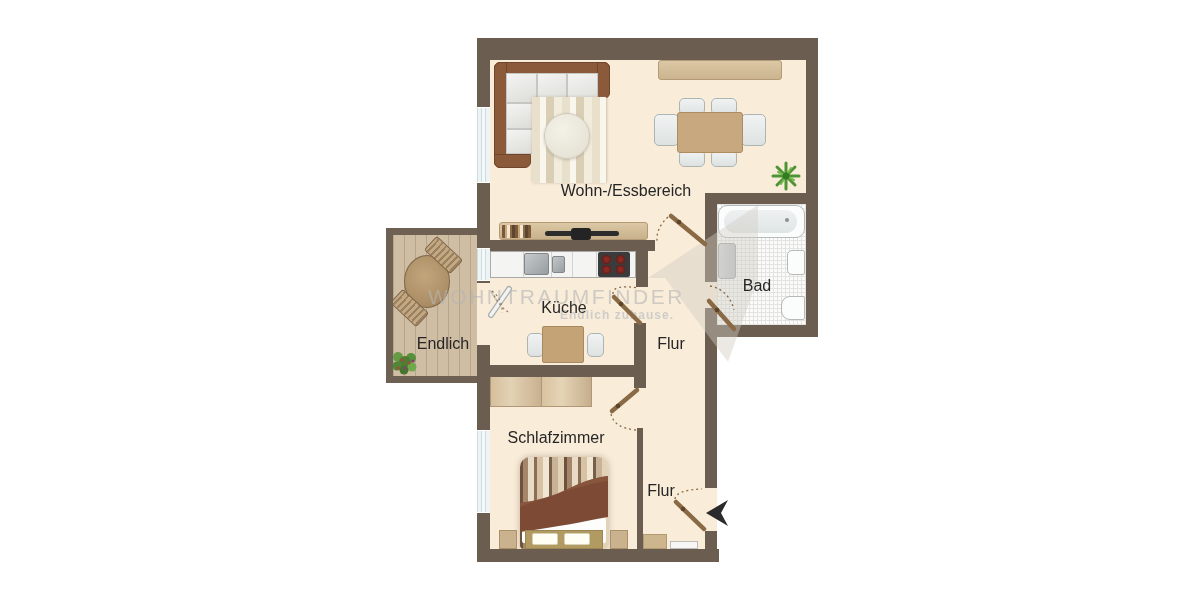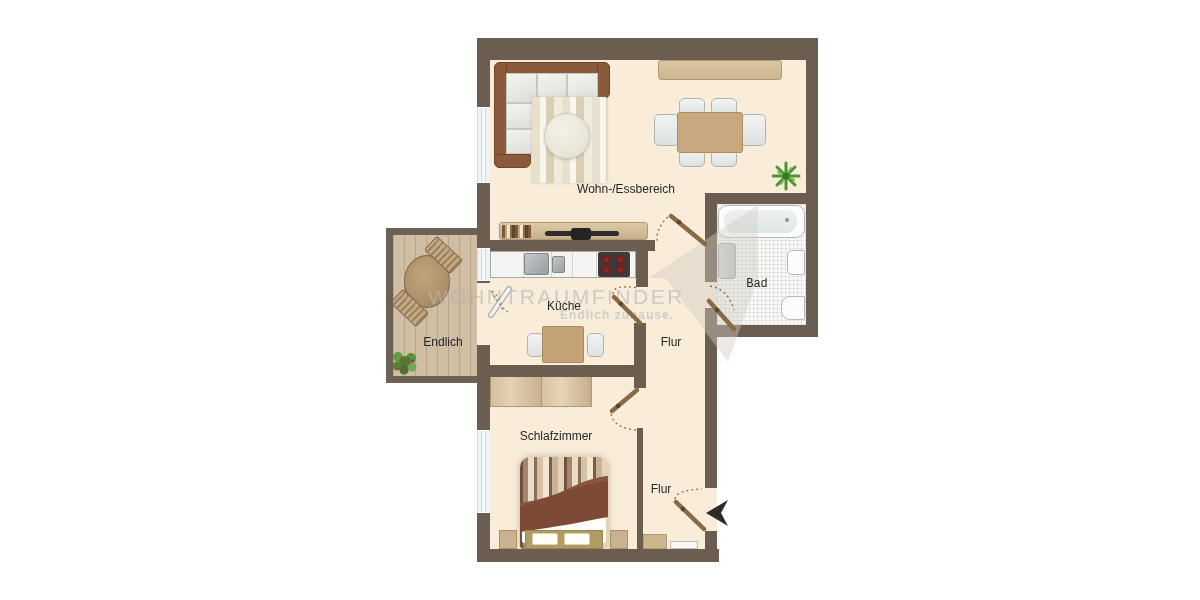--- a/index.html
+++ b/index.html
@@ -23,21 +23,21 @@
   .balcony-floor{background-color:var(--balcony);background-image:repeating-linear-gradient(90deg,#b7a589 0 1px,transparent 1px 11px);}
   .sofa-frame{background:#8b5a3b;border:1px solid #70452c;}
   .cushion{background:linear-gradient(160deg,#f4f4f2,#dcdcd8);border:1px solid #c6c6c2;}
   .rug{background:repeating-linear-gradient(90deg,#e9e0cb 0 8px,#f9f6ed 8px 14px,#dacfb5 14px 22px,#f2ecdd 22px 30px);border-radius:2px;box-shadow:0 0 3px rgba(160,140,110,.4);}
   .round-table{border-radius:50%;background:radial-gradient(circle at 40% 35%,#f4f1e8,#e2ded0);border:1px solid #cfcabb;box-shadow:0 1px 3px rgba(120,110,90,.35);}
   .wood{background:linear-gradient(180deg,#dcc8a6,#cbb48e);border:1px solid #b49a74;border-radius:3px;}
   .chair{background:linear-gradient(180deg,#f1f3f3,#dde2e1);border:1px solid #adb5b4;border-radius:5px;}
   .fixture{background:#fbfcfc;border:1.5px solid #b5b9b9;border-radius:5px;}
   .bed{background:repeating-linear-gradient(90deg,#6e523e 0 3px,#a5866a 3px 8px,#e8dcc6 8px 14px,#8a6e55 14px 17px,#d7c2a6 17px 23px,#f0e6d2 23px 29px,#77604b 29px 32px,#c9b295 32px 38px,#e2d2b8 38px 44px);
        border-radius:10px 10px 4px 4px;box-shadow:0 0 6px rgba(140,120,90,.5);}
-  .room-label{position:absolute;transform:translateX(-50%);font-size:12px;color:var(--label);white-space:nowrap;}
+  .room-label{position:absolute;transform:translateX(-50%);font-size:16px;color:var(--label);white-space:nowrap;}
   .wm-brand{position:absolute;font-size:21px;letter-spacing:2.5px;color:#b5b5b5;opacity:.62;font-weight:400;}
   .wm-tag{position:absolute;font-size:12px;letter-spacing:1px;color:#c8c8c8;opacity:.85;text-align:right;font-weight:bold;}
   .burner{position:absolute;width:9px;height:9px;border-radius:50%;background:radial-gradient(circle,#8a2a22 30%,#4a1210 100%);}
   svg{display:block;}
 </style>
 </head>
 <body>
 
 <div class="canvas">
 
@@ -225,19 +225,19 @@
       <circle cx="-3" cy="-2" r="1.6" fill="#a84a3c"></circle>
       <circle cx="4" cy="1" r="1.6" fill="#a84a3c"></circle>
       <circle cx="0" cy="6" r="1.6" fill="#8d3f6f"></circle>
       <circle cx="-7" cy="6" r="1.6" fill="#a84a3c"></circle>
       <circle cx="8" cy="-1" r="1.6" fill="#8d3f6f"></circle>
     </g>
   </svg>
 
   <div class="room-label" style="left:626px;top:182px;">Wohn-/Essbereich</div>
   <div class="room-label" style="left:564px;top:299px;">Küche</div>
-  <div class="room-label" style="left:757px;top:277px;font-family:Liberation Mono, monospace;">Bad</div>
+  <div class="room-label" style="left:757px;top:277px;">Bad</div>
   <div class="room-label" style="left:671px;top:335px;">Flur</div>
   <div class="room-label" style="left:443px;top:335px;">Endlich</div>
   <div class="room-label" style="left:556px;top:429px;">Schlafzimmer</div>
   <div class="room-label" style="left:661px;top:482px;">Flur</div>
 
 </div>
 
 </body></html>

